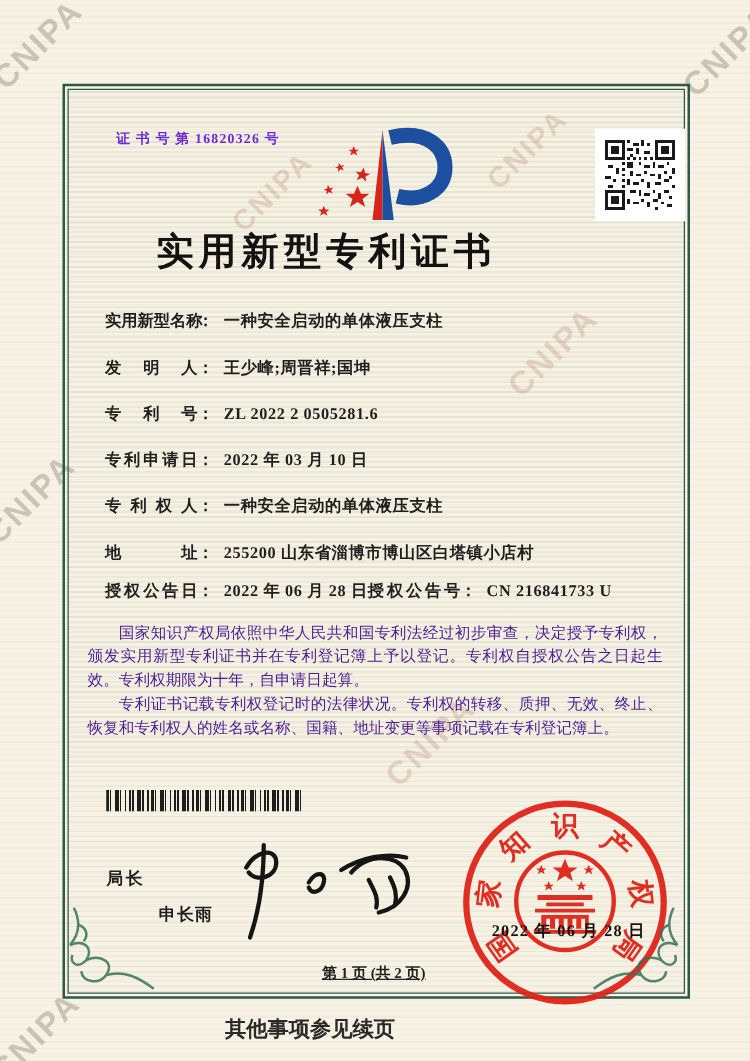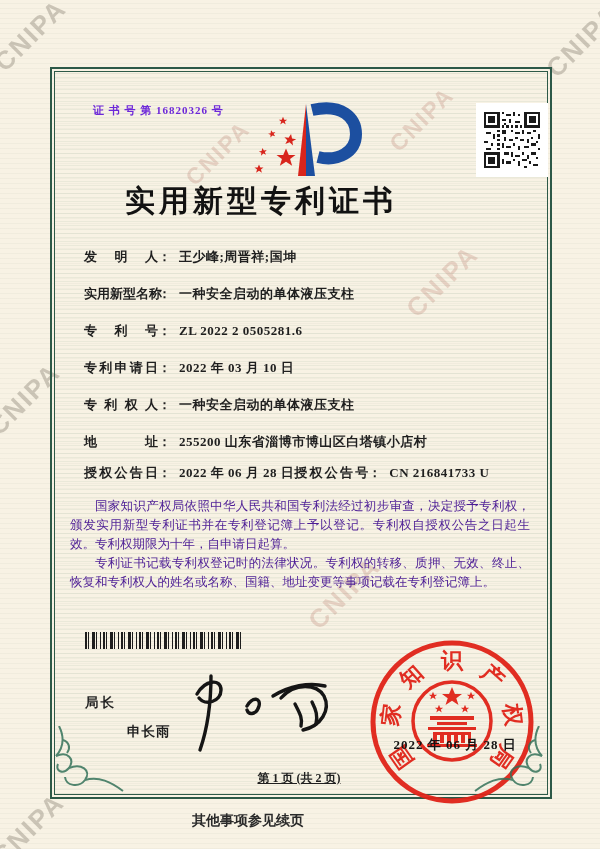--- a/index.html
+++ b/index.html
@@ -65,21 +65,21 @@
 
   .signer-title{position:absolute;left:85px;top:694px;font-size:13.5px;font-weight:700;letter-spacing:2px;}
   .signer-name{position:absolute;left:85px;top:723px;font-size:13.5px;font-weight:700;letter-spacing:1px;padding-left:42px;}
   .signature{position:absolute;left:155px;top:672px;width:190px;height:85px;}
 
   .seal{position:absolute;left:366px;top:636px;width:172px;height:172px;opacity:0.95;}
   .seal-date{position:absolute;left:372px;top:736px;width:166px;text-align:center;
              font-size:13px;font-weight:700;letter-spacing:1px;color:#141414;}
 
   .page-info{position:absolute;left:50px;top:770px;width:498px;text-align:center;font-size:12px;font-weight:600;text-decoration:underline;}
-  .footer-note{position:absolute;left:0;top:812px;width:496px;text-align:center;font-size:14px;font-weight:600;color:#2a2a2a;}
+  .footer-note{position:absolute;left:0;top:812px;width:496px;text-align:center;font-size:17px;font-weight:600;color:#2a2a2a;}
 
   .flourish{position:absolute;width:72px;height:68px;z-index:4;}
   .flourish-left{left:53px;top:726px;}
   .flourish-right{left:473px;top:726px;transform:scaleX(-1);}
 </style>
 </head>
 <body>
 
 <div class="wm wm-gray wm1">CNIPA</div>
 <div class="wm wm-gray wm2">CNIPA</div>
@@ -187,24 +187,24 @@
       <use href="#star2" transform="translate(17,52) scale(0.40) rotate(-10)"></use>
       <use href="#star2" transform="translate(40,58) scale(0.95)"></use>
       <use href="#star2" transform="translate(13,69) scale(0.45)"></use>
     </g>
   </svg>
 
   <div class="title">实用新型专利证书</div>
 
   <div class="fields">
     <div class="frow">
+      <span class="flabel">实用新型名称</span><span class="fcolon">：</span><span class="fvalue">一种安全启动的单体液压支柱</span>
+    </div>
+    <div class="frow">
       <span class="flabel">发明人</span><span class="fcolon">：</span><span class="fvalue">王少峰;周晋祥;国坤</span>
-    </div>
-    <div class="frow">
-      <span class="flabel">实用新型名称</span><span class="fcolon">：</span><span class="fvalue">一种安全启动的单体液压支柱</span>
     </div>
     <div class="frow">
       <span class="flabel">专利号</span><span class="fcolon">：</span><span class="fvalue">ZL 2022 2 0505281.6</span>
     </div>
     <div class="frow">
       <span class="flabel">专利申请日</span><span class="fcolon">：</span><span class="fvalue">2022 年 03 月 10 日</span>
     </div>
     <div class="frow">
       <span class="flabel">专利权人</span><span class="fcolon">：</span><span class="fvalue">一种安全启动的单体液压支柱</span>
     </div>

